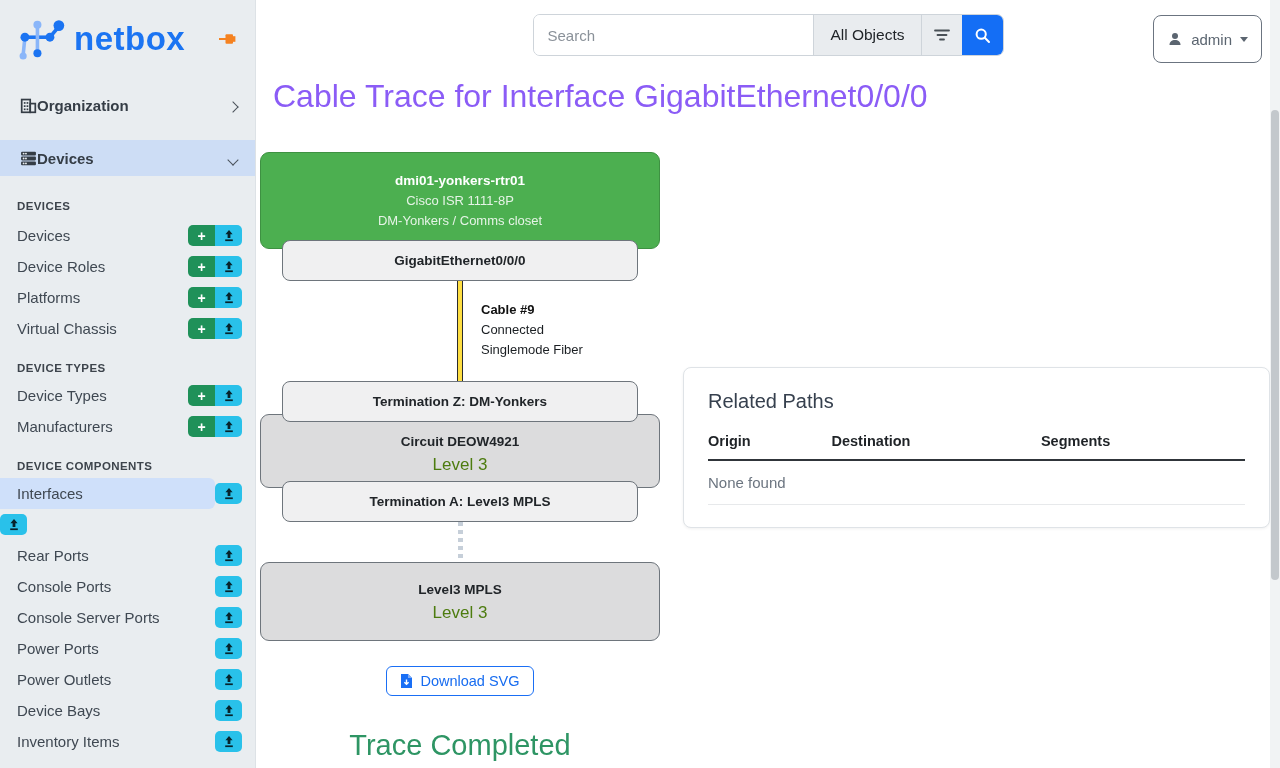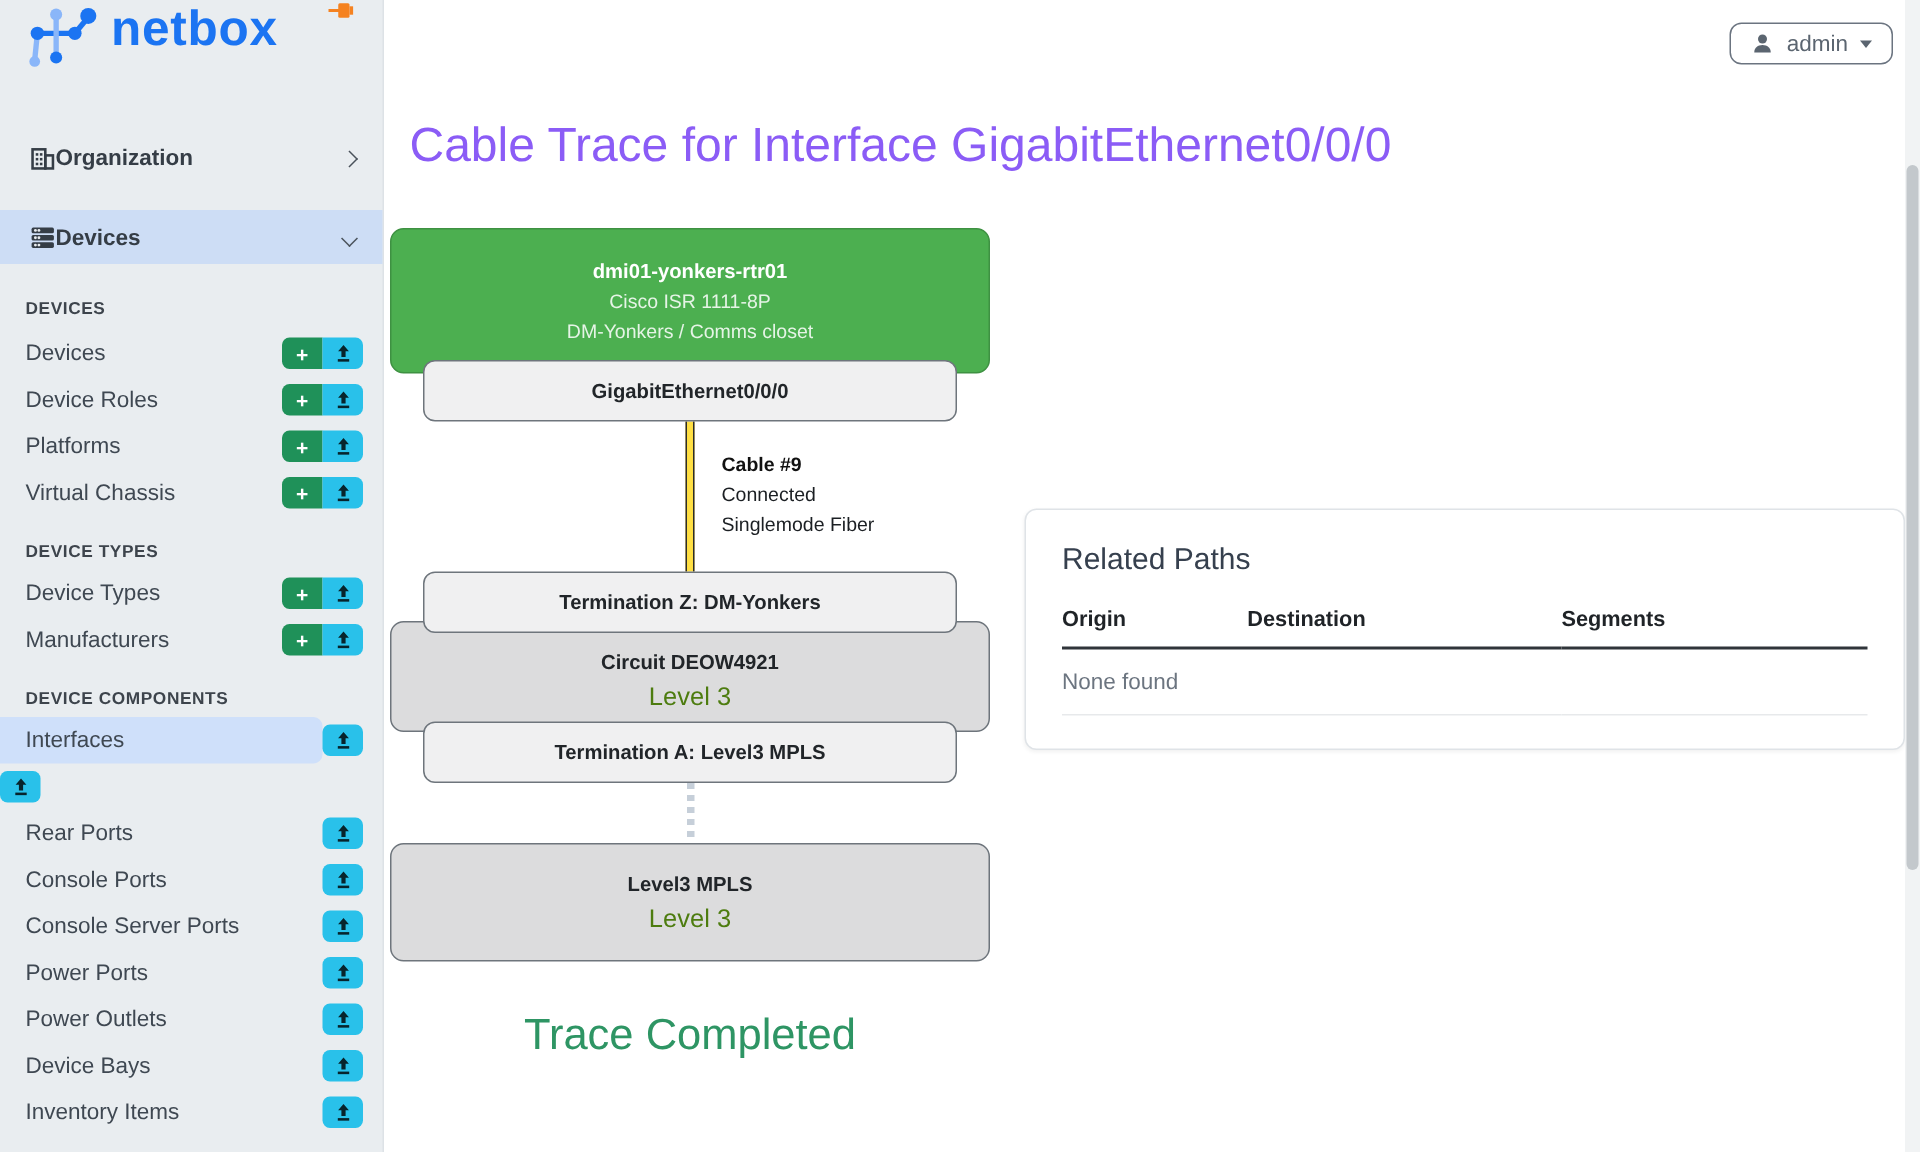--- a/index.html
+++ b/index.html
@@ -1,21 +1,21 @@
 <!DOCTYPE html>
 <html><head>
 <meta charset="utf-8">
 <style>
   * { box-sizing: border-box; margin: 0; padding: 0; }
   html,body { width:1280px; height:768px; overflow:hidden; }
   body { font-family:"Liberation Sans", sans-serif; display:flex; background:#fff; }
 
   
   .sidebar { width:256px; flex:none; height:768px; background:#e9edf0; border-right:1px solid #dde2e6; position:relative; }
-  .logo-row { display:flex; align-items:flex-start; height:78px; padding:0 18px 0 16px; }
+  .logo-row { display:flex; align-items:center; height:78px; padding:0 18px 0 16px; }
   .brand-text { font-size:33px; font-weight:700; color:#1b74f2; letter-spacing:.5px; margin-left:8px; }
   .pin-btn { margin-left:auto; cursor:pointer; display:flex; align-items:center; }
   .side-top { display:flex; align-items:center; height:36px; padding:0 18px 0 20px; 
               font-weight:700; font-size:15px; color:#353d46; cursor:pointer; }
   .side-top.active { background:#cdddf5; }
   .side-top .chev-wrap { margin-left:auto; }
   .chev { width:8px; height:8px; border-style:solid; border-color:#4a525b; border-width:0 1.8px 1.8px 0; display:inline-block; }
   .chev.right { transform:rotate(-45deg); }
   .chev.down { transform:rotate(45deg); margin-top:-3px; }
   .group-header { font-size:11.5px; font-weight:700; letter-spacing:.4px; color:#3d444c; padding-left:17px; height:20px; line-height:20px; }
@@ -34,21 +34,21 @@
 
   
   .main { flex:1; position:relative; background:#fff; }
   .topbar { height:70px; display:flex; align-items:center; justify-content:center; position:relative; }
   .search-group { display:flex; width:471px; height:42px; border:1px solid #ced4da; border-radius:7px; overflow:hidden; background:#fff; }
   .search-input { flex:1; border:none; outline:none; padding:0 14px; font-size:15px; color:#212529; font-family:"Liberation Sans",sans-serif; }
   .search-input::placeholder { color:#8a9199; }
   .scope-seg { display:flex; align-items:center; padding:0 16px; background:#e9ecef; border-left:1px solid #ced4da; font-size:15.5px; color:#212529; cursor:pointer; white-space:nowrap; }
   .filter-seg { width:41px; background:#e9ecef; border-left:1px solid #ced4da; display:flex; align-items:center; justify-content:center; cursor:pointer; }
   .go-seg { width:41px; background:#146ef5; display:flex; align-items:center; justify-content:center; cursor:pointer; border:none; }
-  .user-btn { position:absolute; right:18px; top:15px; height:28px; padding:0 13px; background:#fff;
+  .user-btn { position:absolute; right:18px; top:15px; height:48px; padding:0 13px; background:#fff;
               border:1px solid #6b7480; border-radius:8px; display:flex; align-items:center; gap:8px;
               color:#5b6570; font-size:15px; cursor:pointer; }
   .caret-down { width:0; height:0; border-left:4.5px solid transparent; border-right:4.5px solid transparent; border-top:5px solid #5b6570; }
 
   .page-title { font-size:32px; font-weight:400; color:#8b5cf6; margin:8px 0 0 17px; }
 
   .content-row { display:flex; align-items:center; padding:0 4px; margin-top:17px; }
 
   
   .trace-col { width:400px; flex:none; display:flex; flex-direction:column; align-items:center; margin-top:20px; }
@@ -315,20 +315,41 @@
             <rect x="2.2" y="10.4" width="7.6" height="1.7" fill="#07242c"></rect>
           </svg>
         </button>
     </div>
   </div>
 </nav>
 
 <main class="main">
 
   <div class="topbar">
+    <div class="search-group">
+      <input class="search-input" type="text" placeholder="Search" style="">
+      <div class="scope-seg">
+        <span>All Objects</span>
+      </div>
+      <div class="filter-seg">
+        <span style="display:flex;">
+          <svg width="16" height="14" viewBox="0 0 16 14">
+              <path d="M1 2.5 h14 M3.5 7 h9 M6 11.5 h4" stroke="#495057" stroke-width="1.8" stroke-linecap="round" fill="none"></path>
+            </svg>
+        </span>
+      </div>
+      <button class="go-seg">
+        <span style="display:flex;">
+          <svg width="17" height="17" viewBox="0 0 17 17">
+              <circle cx="7.2" cy="7.2" r="4.6" fill="none" stroke="#fff" stroke-width="2"></circle>
+              <line x1="10.8" y1="10.8" x2="15" y2="15" stroke="#fff" stroke-width="2" stroke-linecap="round"></line>
+            </svg>
+        </span>
+      </button>
+    </div>
     <button class="user-btn">
       <span style="display:flex;">
         <svg width="16" height="16" viewBox="0 0 16 16">
             <circle cx="8" cy="5" r="3" fill="#5b6570"></circle>
             <path d="M2.5 14 c0-3.2 2.4-5 5.5-5 s5.5 1.8 5.5 5 z" fill="#5b6570"></path>
           </svg>
       </span>
       <span>admin</span>
       <span class="caret-down"></span>
     </button>
@@ -363,20 +384,30 @@
         <a class="wb-sub">Level 3</a>
       </div>
       <div class="term-box mid-b">
         <span>Termination A: Level3 MPLS</span>
       </div>
       <div class="dotted-link"></div>
       <div class="wide-box far-box">
         <a class="wb-name">Level3 MPLS</a>
         <a class="wb-sub">Level 3</a>
       </div>
+      <button class="dl-btn">
+        <span style="display:flex;">
+          <svg width="13" height="16" viewBox="0 0 13 16">
+            <path d="M1 1 h7 l4 4 v10 h-11 z" fill="#1a6ff5"></path>
+            <path d="M8 1 v4 h4 z" fill="#7fadf8"></path>
+            <path d="M6.5 6.5 v4.5 M4.4 9.2 L6.5 11.3 L8.6 9.2" stroke="#fff" stroke-width="1.4" fill="none"></path>
+          </svg>
+        </span>
+        <span>Download SVG</span>
+      </button>
       <div class="trace-status">Trace Completed</div>
     </div>
 
     <section class="paths-card">
       <h2 class="paths-title">Related Paths</h2>
       <table class="paths-table">
         <thead>
           <tr>
             <th class="col-origin">Origin</th>
             <th class="col-dest">Destination</th>

